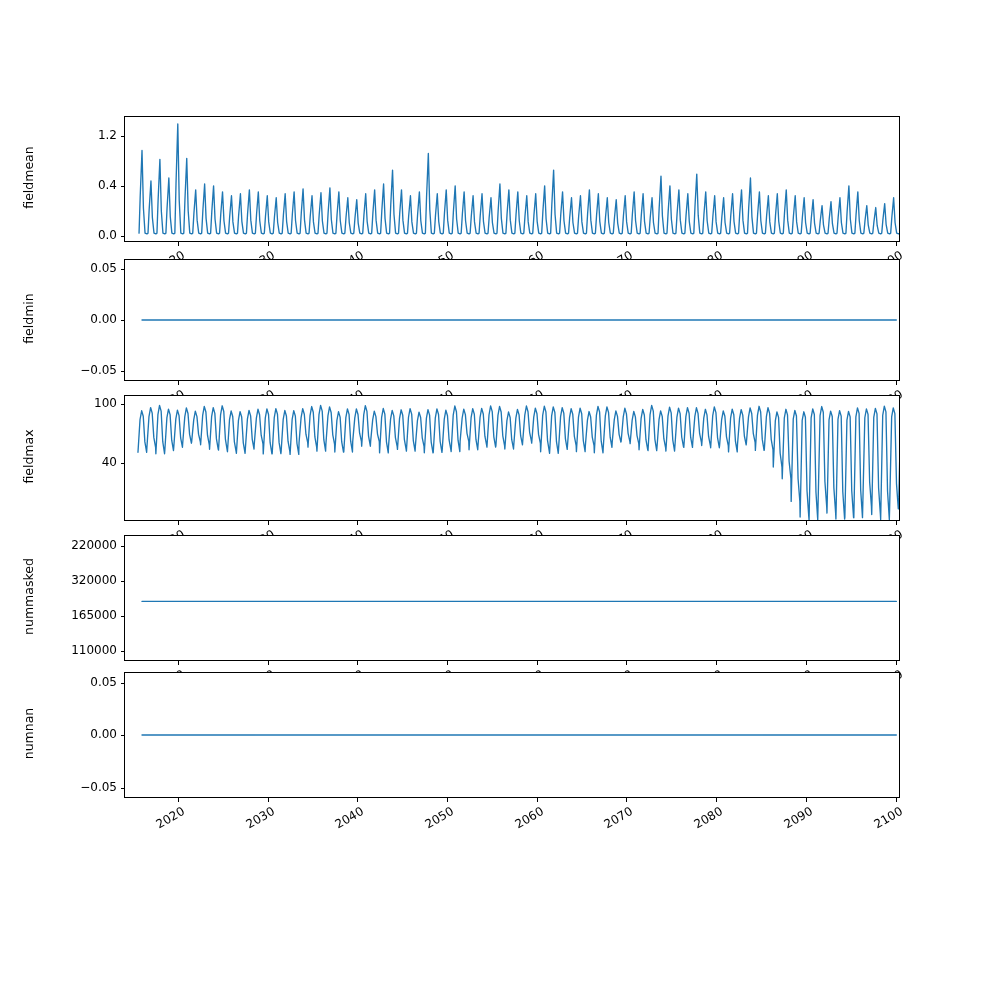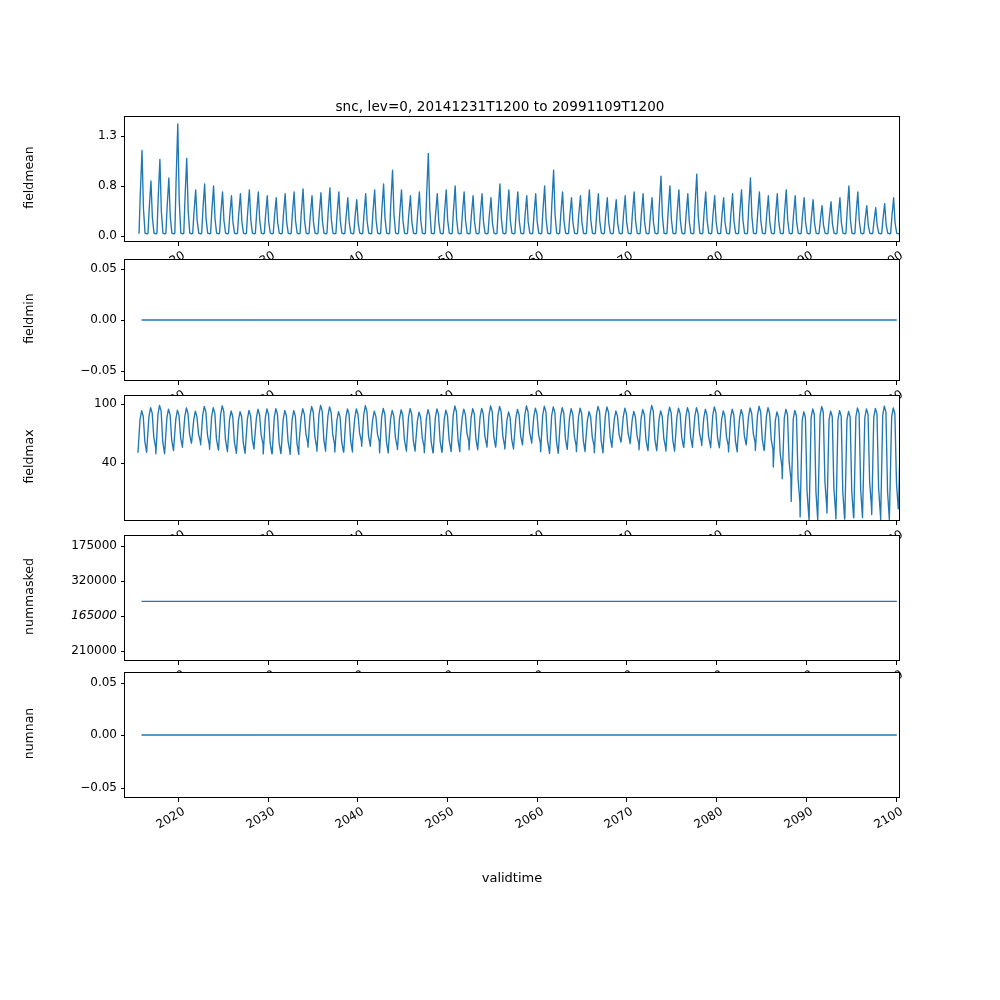--- a/index.html
+++ b/index.html
@@ -82,32 +82,31 @@
   }
   .tickmark.h {
     width: 3.5px;
     height: 1px;
   }
 </style>
 </head>
 <body>
 
 <div id="figure">
-  <div class="title">snc, lev=0, 20141231T1200 to 20991109T1200</div>
 <div class="panel" style="left: 124px; top: 116px; width: 776px; height: 126px;">
       <svg viewBox="0 0 776 126" preserveAspectRatio="none">
         <polyline points="14.08,118.00 15.25,80.20 17.05,34.00 18.48,92.80 20.10,118.00 21.98,118.80 23.06,118.00 24.22,94.15 26.02,65.00 27.45,102.10 29.07,118.00 30.95,118.80 32.03,118.00 33.19,84.25 34.99,43.00 36.42,95.50 38.04,118.00 39.92,118.80 41.00,118.00 42.16,92.80 43.96,62.00 45.39,101.20 47.01,118.00 48.89,118.80 49.97,118.00 51.14,68.05 52.93,7.00 54.36,84.70 55.98,118.00 57.86,118.80 58.94,118.00 60.11,83.80 61.90,42.00 63.34,95.20 64.95,118.00 66.83,118.80 67.91,118.00 69.08,98.20 70.87,74.00 72.31,104.80 73.92,118.00 75.81,118.80 76.88,118.00 78.05,95.50 79.84,68.00 81.28,103.00 82.89,118.00 84.78,118.80 85.85,118.00 87.02,96.40 88.81,70.00 90.25,103.60 91.86,118.00 93.75,118.80 94.82,118.00 95.99,99.10 97.78,76.00 99.22,105.40 100.84,118.00 102.72,118.80 103.80,118.00 104.96,100.90 106.76,80.00 108.19,106.60 109.81,118.00 111.69,118.80 112.77,118.00 113.93,100.00 115.73,78.00 117.16,106.00 118.78,118.00 120.66,118.80 121.74,118.00 122.90,98.20 124.70,74.00 126.13,104.80 127.75,118.00 129.63,118.80 130.71,118.00 131.88,99.10 133.67,76.00 135.10,105.40 136.72,118.00 138.60,118.80 139.68,118.00 140.85,100.90 142.64,80.00 144.08,106.60 145.69,118.00 147.57,118.80 148.65,118.00 149.82,101.80 151.61,82.00 153.05,107.20 154.66,118.00 156.55,118.80 157.62,118.00 158.79,100.00 160.58,78.00 162.02,106.00 163.63,118.00 165.52,118.80 166.59,118.00 167.76,99.10 169.55,76.00 170.99,105.40 172.60,118.00 174.49,118.80 175.56,118.00 176.73,97.75 178.52,73.00 179.96,104.50 181.58,118.00 183.46,118.80 184.54,118.00 185.70,100.90 187.50,80.00 188.93,106.60 190.55,118.00 192.43,118.80 193.51,118.00 194.67,99.55 196.47,77.00 197.90,105.70 199.52,118.00 201.40,118.80 202.48,118.00 203.64,97.30 205.44,72.00 206.87,104.20 208.49,118.00 210.37,118.80 211.45,118.00 212.62,99.10 214.41,76.00 215.84,105.40 217.46,118.00 219.34,118.80 220.42,118.00 221.59,101.80 223.38,82.00 224.82,107.20 226.43,118.00 228.31,118.80 229.39,118.00 230.56,102.70 232.35,84.00 233.79,107.80 235.40,118.00 237.29,118.80 238.36,118.00 239.53,100.00 241.32,78.00 242.76,106.00 244.37,118.00 246.26,118.80 247.33,118.00 248.50,98.20 250.29,74.00 251.73,104.80 253.34,118.00 255.23,118.80 256.30,118.00 257.47,95.50 259.26,68.00 260.70,103.00 262.31,118.00 264.20,118.80 265.28,118.00 266.44,89.20 268.24,54.00 269.67,98.80 271.29,118.00 273.17,118.80 274.25,118.00 275.41,98.20 277.21,74.00 278.64,104.80 280.26,118.00 282.14,118.80 283.22,118.00 284.38,100.90 286.18,80.00 287.61,106.60 289.23,118.00 291.11,118.80 292.19,118.00 293.35,99.10 295.15,76.00 296.58,105.40 298.20,118.00 300.08,118.80 301.16,118.00 302.33,81.55 304.12,37.00 305.56,93.70 307.17,118.00 309.05,118.80 310.13,118.00 311.30,100.00 313.09,78.00 314.53,106.00 316.14,118.00 318.03,118.80 319.10,118.00 320.27,98.20 322.06,74.00 323.50,104.80 325.11,118.00 327.00,118.80 328.07,118.00 329.24,96.40 331.03,70.00 332.47,103.60 334.08,118.00 335.97,118.80 337.04,118.00 338.21,99.10 340.00,76.00 341.44,105.40 343.05,118.00 344.94,118.80 346.02,118.00 347.18,100.90 348.98,80.00 350.41,106.60 352.03,118.00 353.91,118.80 354.99,118.00 356.15,100.00 357.95,78.00 359.38,106.00 361.00,118.00 362.88,118.80 363.96,118.00 365.12,101.80 366.92,82.00 368.35,107.20 369.97,118.00 371.85,118.80 372.93,118.00 374.09,95.50 375.89,68.00 377.32,103.00 378.94,118.00 380.82,118.80 381.90,118.00 383.07,98.20 384.86,74.00 386.30,104.80 387.91,118.00 389.79,118.80 390.87,118.00 392.04,99.10 393.83,76.00 395.27,105.40 396.88,118.00 398.77,118.80 399.84,118.00 401.01,100.90 402.80,80.00 404.24,106.60 405.85,118.00 407.74,118.80 408.81,118.00 409.98,100.00 411.77,78.00 413.21,106.00 414.82,118.00 416.71,118.80 417.78,118.00 418.95,96.40 420.74,70.00 422.18,103.60 423.79,118.00 425.68,118.80 426.76,118.00 427.92,89.20 429.72,54.00 431.15,98.80 432.77,118.00 434.65,118.80 435.73,118.00 436.89,99.10 438.69,76.00 440.12,105.40 441.74,118.00 443.62,118.80 444.70,118.00 445.86,101.80 447.66,82.00 449.09,107.20 450.71,118.00 452.59,118.80 453.67,118.00 454.83,100.90 456.63,80.00 458.06,106.60 459.68,118.00 461.56,118.80 462.64,118.00 463.81,98.20 465.60,74.00 467.04,104.80 468.65,118.00 470.53,118.80 471.61,118.00 472.78,100.00 474.57,78.00 476.01,106.00 477.62,118.00 479.51,118.80 480.58,118.00 481.75,101.80 483.54,82.00 484.98,107.20 486.59,118.00 488.48,118.80 489.55,118.00 490.72,102.70 492.51,84.00 493.95,107.80 495.56,118.00 497.45,118.80 498.52,118.00 499.69,100.90 501.48,80.00 502.92,106.60 504.53,118.00 506.42,118.80 507.50,118.00 508.66,99.10 510.46,76.00 511.89,105.40 513.51,118.00 515.39,118.80 516.47,118.00 517.63,100.00 519.43,78.00 520.86,106.00 522.48,118.00 524.36,118.80 525.44,118.00 526.60,101.80 528.40,82.00 529.83,107.20 531.45,118.00 533.33,118.80 534.41,118.00 535.57,91.90 537.37,60.00 538.80,100.60 540.42,118.00 542.30,118.80 543.38,118.00 544.55,96.40 546.34,70.00 547.78,103.60 549.39,118.00 551.27,118.80 552.35,118.00 553.52,98.20 555.31,74.00 556.75,104.80 558.36,118.00 560.25,118.80 561.32,118.00 562.49,100.00 564.28,78.00 565.72,106.00 567.33,118.00 569.22,118.80 570.29,118.00 571.46,91.00 573.25,58.00 574.69,100.00 576.30,118.00 578.19,118.80 579.26,118.00 580.43,99.10 582.22,76.00 583.66,105.40 585.27,118.00 587.16,118.80 588.23,118.00 589.40,100.90 591.20,80.00 592.63,106.60 594.25,118.00 596.13,118.80 597.21,118.00 598.37,101.80 600.17,82.00 601.60,107.20 603.22,118.00 605.10,118.80 606.18,118.00 607.34,100.00 609.14,78.00 610.57,106.00 612.19,118.00 614.07,118.80 615.15,118.00 616.31,98.20 618.11,74.00 619.54,104.80 621.16,118.00 623.04,118.80 624.12,118.00 625.29,92.80 627.08,62.00 628.52,101.20 630.13,118.00 632.01,118.80 633.09,118.00 634.26,99.10 636.05,76.00 637.49,105.40 639.10,118.00 640.98,118.80 642.06,118.00 643.23,100.90 645.02,80.00 646.46,106.60 648.07,118.00 649.96,118.80 651.03,118.00 652.20,100.00 653.99,78.00 655.43,106.00 657.04,118.00 658.93,118.80 660.00,118.00 661.17,98.20 662.96,74.00 664.40,104.80 666.01,118.00 667.90,118.80 668.97,118.00 670.14,100.90 671.94,80.00 673.37,106.60 674.99,118.00 676.87,118.80 677.95,118.00 679.11,101.80 680.91,82.00 682.34,107.20 683.96,118.00 685.84,118.80 686.92,118.00 688.08,102.70 689.88,84.00 691.31,107.80 692.93,118.00 694.81,118.80 695.89,118.00 697.05,105.40 698.85,90.00 700.28,109.60 701.90,118.00 703.78,118.80 704.86,118.00 706.03,103.60 707.82,86.00 709.26,108.40 710.87,118.00 712.75,118.80 713.83,118.00 715.00,101.80 716.79,82.00 718.23,107.20 719.84,118.00 721.72,118.80 722.80,118.00 723.97,96.40 725.76,70.00 727.20,103.60 728.81,118.00 730.70,118.80 731.77,118.00 732.94,99.10 734.73,76.00 736.17,105.40 737.78,118.00 739.67,118.80 740.74,118.00 741.91,105.40 743.70,90.00 745.14,109.60 746.75,118.00 748.64,118.80 749.71,118.00 750.88,106.30 752.68,92.00 754.11,110.20 755.73,118.00 757.61,118.80 758.69,118.00 759.85,104.50 761.65,88.00 763.08,109.00 764.70,118.00 766.58,118.80 767.66,118.00 768.82,101.80 770.62,82.00 772.05,107.20 773.67,118.00 775.55,118.80 776.63,118.00 777.79,103.60 779.59,86.00 781.02,108.40 782.64,118.00 784.52,118.80" fill="none" stroke="#1f77b4" stroke-width="1.35" stroke-linejoin="round" stroke-linecap="round"></polyline>
       </svg>
     </div>
     <div class="ylabel" style="width: 140px; left: -42px; top: 170px;">fieldmean</div>
     <div class="ytick" style="width: 72px; left: 45px; top: 228px;">0.0</div>
     <div class="tickmark h" style="left: 120.5px; top: 236px;"></div>
-    <div class="ytick" style="width: 72px; left: 45px; top: 178px;">0.8</div>
+    <div class="ytick" style="width: 72px; left: 45px; top: 178px;">0.4</div>
     <div class="tickmark h" style="left: 120.5px; top: 186px;"></div>
-    <div class="ytick" style="width: 72px; left: 45px; top: 128px;">1.3</div>
+    <div class="ytick" style="width: 72px; left: 45px; top: 128px;">1.2</div>
     <div class="tickmark h" style="left: 120.5px; top: 136px;"></div>
     <div class="tickmark" style="left: 177.827px; top: 242px;"></div>
     <div class="xtick" style="left: 139.827px; top: 248px; width: 40px;">2020</div>
     <div class="tickmark" style="left: 267.538px; top: 242px;"></div>
     <div class="xtick" style="left: 229.538px; top: 248px; width: 40px;">2030</div>
     <div class="tickmark" style="left: 357.249px; top: 242px;"></div>
     <div class="xtick" style="left: 319.249px; top: 248px; width: 40px;">2040</div>
     <div class="tickmark" style="left: 446.96px; top: 242px;"></div>
     <div class="xtick" style="left: 408.96px; top: 248px; width: 40px;">2050</div>
     <div class="tickmark" style="left: 536.671px; top: 242px;"></div>
@@ -177,27 +176,27 @@
     <div class="tickmark" style="left: 805.803px; top: 521px;"></div>
     <div class="xtick" style="left: 767.803px; top: 527px; width: 40px;">2090</div>
     <div class="tickmark" style="left: 895.514px; top: 521px;"></div>
     <div class="xtick" style="left: 857.514px; top: 527px; width: 40px;">2100</div>
     <div class="panel" style="left: 124px; top: 535px; width: 776px; height: 126px;">
       <svg viewBox="0 0 776 126" preserveAspectRatio="none">
         <polyline points="17.05,66.50 773.31,66.50" fill="none" stroke="#1f77b4" stroke-width="1.35" stroke-linejoin="round" stroke-linecap="round"></polyline>
       </svg>
     </div>
     <div class="ylabel" style="width: 140px; left: -42px; top: 589px;">nummasked</div>
-    <div class="ytick" style="width: 72px; left: 45px; top: 642.5px;">210000</div>
+    <div class="ytick" style="width: 72px; left: 45px; top: 642.5px;">110000</div>
     <div class="tickmark h" style="left: 120.5px; top: 650.5px;"></div>
-    <div class="ytick" style="width: 72px; left: 45px; top: 607.5px; font-style: italic;">165000</div>
+    <div class="ytick" style="width: 72px; left: 45px; top: 607.5px;">165000</div>
     <div class="tickmark h" style="left: 120.5px; top: 615.5px;"></div>
     <div class="ytick" style="width: 72px; left: 45px; top: 572.5px;">320000</div>
     <div class="tickmark h" style="left: 120.5px; top: 580.5px;"></div>
-    <div class="ytick" style="width: 72px; left: 45px; top: 537.5px;">175000</div>
+    <div class="ytick" style="width: 72px; left: 45px; top: 537.5px;">220000</div>
     <div class="tickmark h" style="left: 120.5px; top: 545.5px;"></div>
     <div class="tickmark" style="left: 177.827px; top: 661px;"></div>
     <div class="xtick" style="left: 139.827px; top: 667px; width: 40px;">2020</div>
     <div class="tickmark" style="left: 267.538px; top: 661px;"></div>
     <div class="xtick" style="left: 229.538px; top: 667px; width: 40px;">2030</div>
     <div class="tickmark" style="left: 357.249px; top: 661px;"></div>
     <div class="xtick" style="left: 319.249px; top: 667px; width: 40px;">2040</div>
     <div class="tickmark" style="left: 446.96px; top: 661px;"></div>
     <div class="xtick" style="left: 408.96px; top: 667px; width: 40px;">2050</div>
     <div class="tickmark" style="left: 536.671px; top: 661px;"></div>
@@ -233,14 +232,13 @@
     <div class="tickmark" style="left: 536.671px; top: 798px;"></div>
     <div class="xtick" style="left: 498.671px; top: 804px; width: 40px;">2060</div>
     <div class="tickmark" style="left: 626.382px; top: 798px;"></div>
     <div class="xtick" style="left: 588.382px; top: 804px; width: 40px;">2070</div>
     <div class="tickmark" style="left: 716.092px; top: 798px;"></div>
     <div class="xtick" style="left: 678.092px; top: 804px; width: 40px;">2080</div>
     <div class="tickmark" style="left: 805.803px; top: 798px;"></div>
     <div class="xtick" style="left: 767.803px; top: 804px; width: 40px;">2090</div>
     <div class="tickmark" style="left: 895.514px; top: 798px;"></div>
     <div class="xtick" style="left: 857.514px; top: 804px; width: 40px;">2100</div>
-    <div class="xlabel" style="left: 124px; width: 776px; top: 870px;">validtime</div>
   </div>
 
 </body></html>

